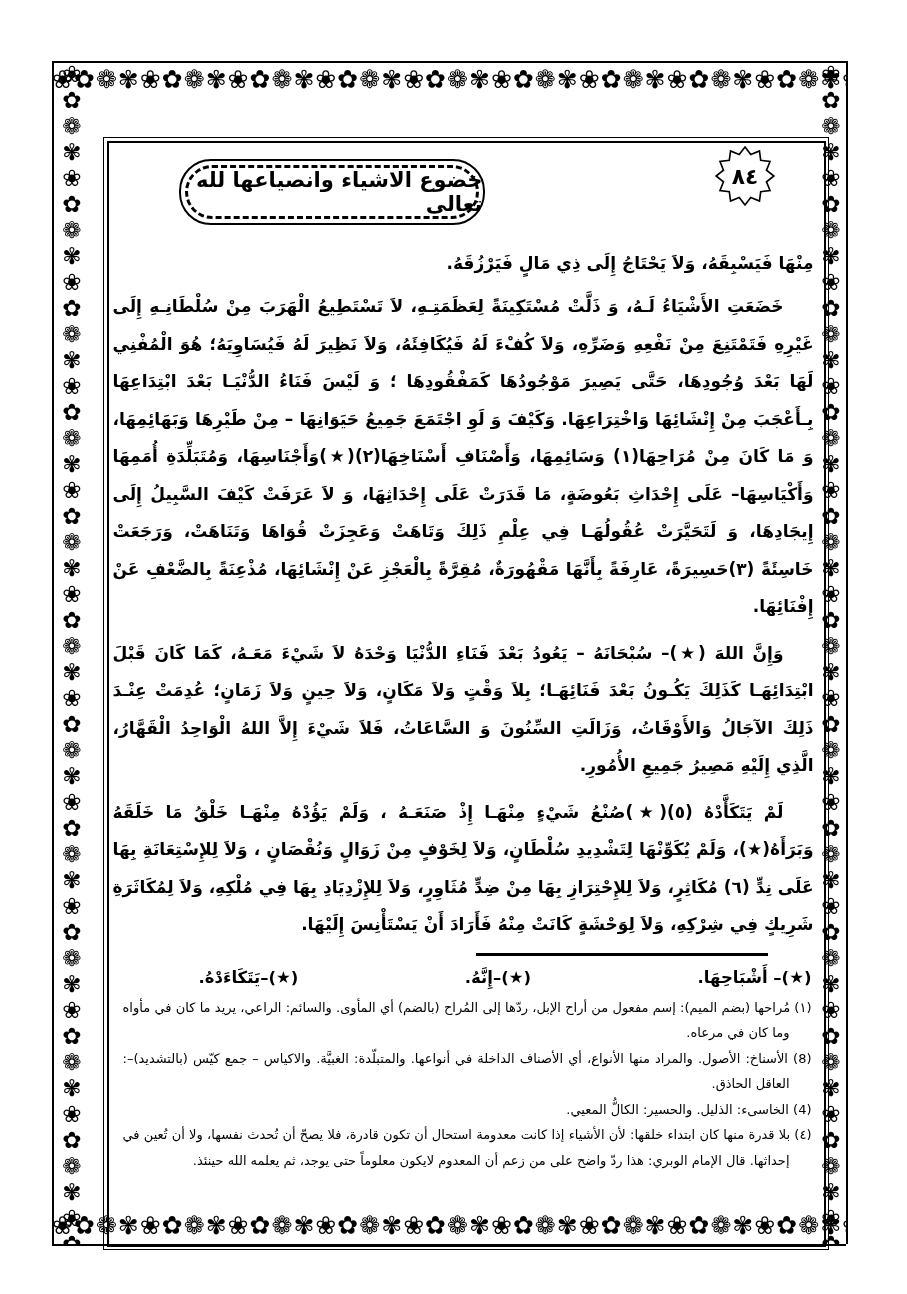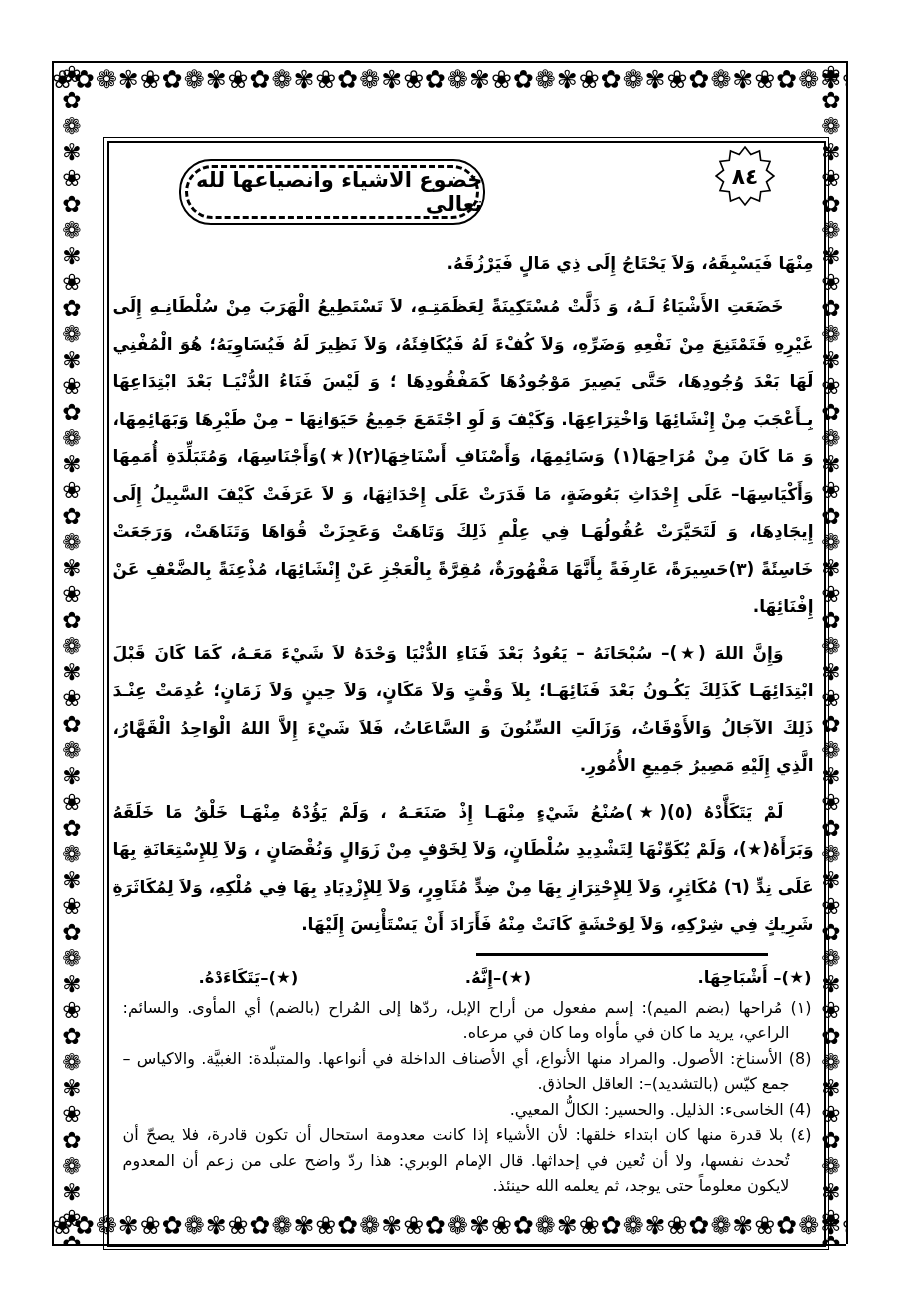--- a/index.html
+++ b/index.html
@@ -62,21 +62,21 @@
     width:292px;height:3px;background:#000;
     margin:8px 56px 7px auto;
   }
   .variants{
     display:flex;justify-content:space-between;
     padding:0 12px 0 90px;
     font-size:16.5px;font-weight:bold;line-height:30px;
   }
   .footnotes{
     padding:2px 12px 0 14px;
-    font-size:16px;line-height:25.5px;
+    font-size:13px;line-height:25.5px;
     text-align:justify;
   }
   .footnote{padding-right:22px;text-indent:-22px;margin:0;}
 </style>
 </head>
 <body>
 
 <div class="ornament orn-h orn-top">❀✿❁✾❀✿❁✾❀✿❁✾❀✿❁✾❀✿❁✾❀✿❁✾❀✿❁✾❀✿❁✾❀✿❁✾❀✿❁✾❀✿❁✾❀✿❁✾❀✿❁✾❀✿❁✾❀✿❁✾❀✿❁✾❀✿❁✾❀✿❁✾❀✿❁✾❀✿❁✾❀✿❁✾❀✿❁✾❀✿❁✾❀✿❁✾❀✿❁✾❀✿❁✾❀✿❁✾❀✿❁✾❀✿❁✾❀✿❁✾❀✿❁✾❀✿❁✾❀✿❁✾❀✿❁✾❀✿❁✾❀✿❁✾❀✿❁✾❀✿❁✾❀✿❁✾❀✿❁✾</div>
 <div class="ornament orn-h orn-bottom">❀✿❁✾❀✿❁✾❀✿❁✾❀✿❁✾❀✿❁✾❀✿❁✾❀✿❁✾❀✿❁✾❀✿❁✾❀✿❁✾❀✿❁✾❀✿❁✾❀✿❁✾❀✿❁✾❀✿❁✾❀✿❁✾❀✿❁✾❀✿❁✾❀✿❁✾❀✿❁✾❀✿❁✾❀✿❁✾❀✿❁✾❀✿❁✾❀✿❁✾❀✿❁✾❀✿❁✾❀✿❁✾❀✿❁✾❀✿❁✾❀✿❁✾❀✿❁✾❀✿❁✾❀✿❁✾❀✿❁✾❀✿❁✾❀✿❁✾❀✿❁✾❀✿❁✾❀✿❁✾</div>
 <div class="ornament orn-v orn-left">❀✿❁✾❀✿❁✾❀✿❁✾❀✿❁✾❀✿❁✾❀✿❁✾❀✿❁✾❀✿❁✾❀✿❁✾❀✿❁✾❀✿❁✾❀✿❁✾❀✿❁✾❀✿❁✾❀✿❁✾❀✿❁✾❀✿❁✾❀✿❁✾❀✿❁✾❀✿❁✾❀✿❁✾❀✿❁✾❀✿❁✾❀✿❁✾❀✿❁✾❀✿❁✾❀✿❁✾❀✿❁✾❀✿❁✾❀✿❁✾❀✿❁✾❀✿❁✾❀✿❁✾❀✿❁✾❀✿❁✾❀✿❁✾❀✿❁✾❀✿❁✾❀✿❁✾❀✿❁✾</div>

